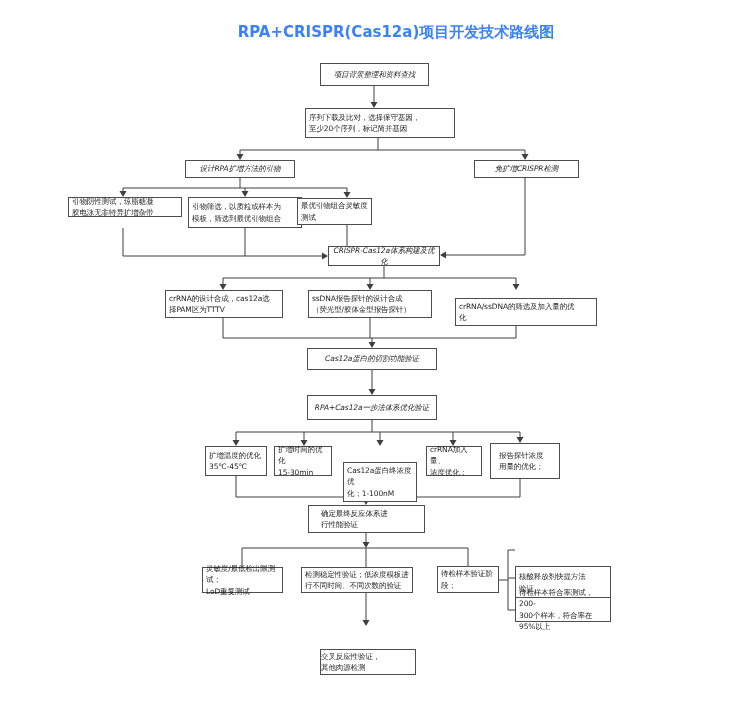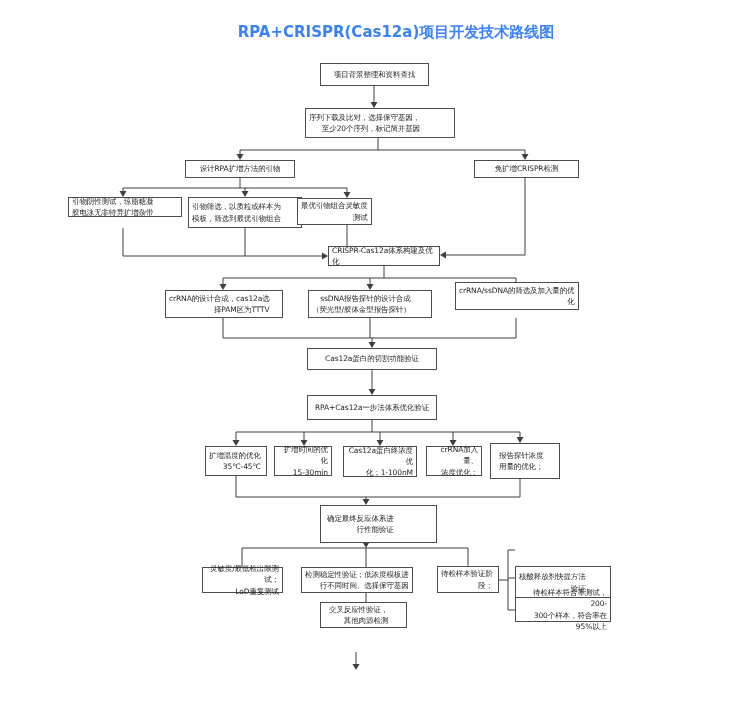--- a/index.html
+++ b/index.html
@@ -3,22 +3,22 @@
 <meta charset="utf-8">
 <style>
   html,body{margin:0;padding:0;background:#ffffff;}
   .stage{position:relative;width:746px;height:701px;background:#ffffff;overflow:hidden;
          font-family:"DejaVu Sans","Liberation Sans",sans-serif;}
   .page-title{position:absolute;left:46px;top:23px;width:700px;text-align:center;
               font-size:15px;font-weight:bold;color:#3b82f6;letter-spacing:0px;}
   .connectors{position:absolute;left:0;top:0;}
   .node{position:absolute;box-sizing:border-box;border:1px solid #4d4d4d;background:#ffffff;
         color:#1f1f1f;font-size:7.5px;line-height:1.5;display:flex;align-items:center;
-        padding:1px 3px;white-space:pre-line;text-align:right;letter-spacing:-0.1px;}
-  .node.c{justify-content:center;text-align:left;}
+        padding:1px 3px;white-space:pre-line;text-align:left;letter-spacing:-0.1px;}
+  .node.c{justify-content:center;text-align:center;font-style:italic;}
 </style>
 </head>
 <body>
 
 <div class="stage">
 
   <div class="page-title">RPA+CRISPR(Cas12a)项目开发技术路线图</div>
 
   <svg class="connectors" width="746" height="701" viewBox="0 0 746 701">
     <path fill="none" stroke="#3f3f3f" stroke-width="1" d="
@@ -65,58 +65,58 @@
 测试</div>
 
   <div class="node c" style="left:328px;top:246px;width:112px;height:20px">CRISPR-Cas12a体系构建及优化</div>
 
   <div class="node" style="left:165px;top:290px;width:118px;height:28px">crRNA的设计合成，cas12a选
 择PAM区为TTTV</div>
 
   <div class="node" style="left:308px;top:290px;width:124px;height:28px">ssDNA报告探针的设计合成
 （荧光型/胶体金型报告探针）</div>
 
-  <div class="node" style="left:455px;top:282px;width:124px;height:28px">crRNA/ssDNA的筛选及加入量的优
+  <div class="node" style="left:455px;top:298px;width:142px;height:28px">crRNA/ssDNA的筛选及加入量的优
 化</div>
 
   <div class="node c" style="left:307px;top:348px;width:130px;height:22px">Cas12a蛋白的切割功能验证</div>
 
   <div class="node c" style="left:307px;top:395px;width:130px;height:25px">RPA+Cas12a一步法体系优化验证</div>
 
   <div class="node" style="left:205px;top:446px;width:62px;height:30px">扩增温度的优化
 35℃-45℃</div>
 
   <div class="node" style="left:274px;top:446px;width:58px;height:30px">扩增时间的优化
 15-30min</div>
 
-  <div class="node" style="left:343px;top:446px;width:74px;height:31px">Cas12a蛋白终浓度优
+  <div class="node" style="left:343px;top:462px;width:74px;height:40px">Cas12a蛋白终浓度优
 化；1-100nM</div>
 
   <div class="node" style="left:426px;top:446px;width:56px;height:30px">crRNA加入量、
 浓度优化；</div>
 
   <div class="node" style="left:490px;top:443px;width:70px;height:36px;padding-left:8px">报告探针浓度
 用量的优化；</div>
 
-  <div class="node" style="left:320px;top:505px;width:117px;height:38px;padding-left:6px">确定最终反应体系进
+  <div class="node" style="left:308px;top:505px;width:117px;height:28px;padding-left:12px">确定最终反应体系进
 行性能验证</div>
 
   <div class="node" style="left:202px;top:567px;width:81px;height:26px">灵敏度/最低检出限测试；
 LoD重复测试</div>
 
   <div class="node" style="left:301px;top:567px;width:112px;height:26px">检测稳定性验证；低浓度模板进
-行不同时间、选择保守基因</div>
+行不同时间、不同次数的验证</div>
 
   <div class="node" style="left:437px;top:566px;width:62px;height:27px">待检样本验证阶
 段；</div>
 
 
   <div class="node" style="left:515px;top:566px;width:96px;height:33px">核酸释放剂快提方法
 验证</div>
 
   <div class="node" style="left:515px;top:597px;width:96px;height:25px">待检样本符合率测试，200-
 300个样本，符合率在95%以上</div>
 
-  <div class="node" style="left:320px;top:602px;width:87px;height:26px;padding-left:8px">交叉反应性验证，
+  <div class="node" style="left:320px;top:649px;width:96px;height:26px;padding-left:0">交叉反应性验证，
 其他肉源检测</div>
 
 
 </div>
 
 </body></html>

